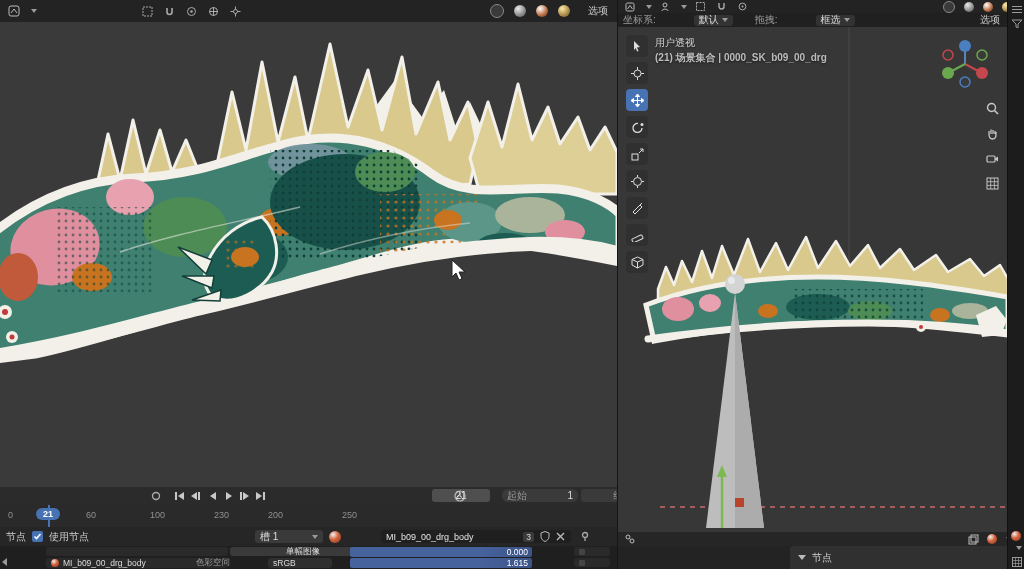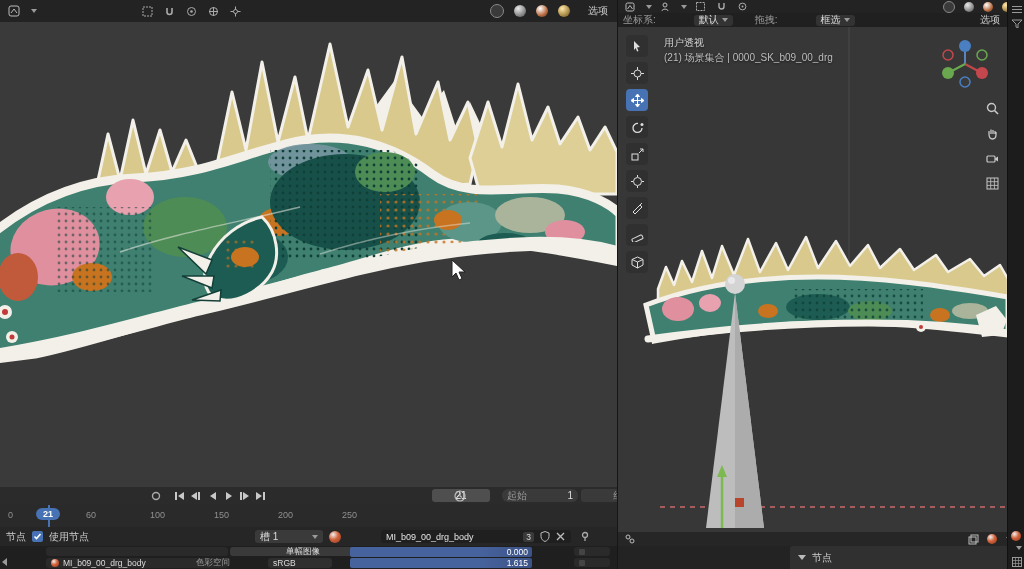--- a/index.html
+++ b/index.html
@@ -196,22 +196,22 @@
       <span>120</span>
     </span>
   </div>
 
   <div class="abs" style="left:0;top:505px;width:617px;height:22px;background:#2a2a2a;border-bottom:1px solid #161616;">
     <div class="abs" style="left:48px;top:0;width:2px;height:22px;background:#4772b3;"></div>
     <span class="ticknum" style="left:8px;">0</span>
     <span class="abs" style="left:36px;top:3px;background:#4772b3;color:#fff;border-radius:8px;padding:1px 7px;font-size:9px;font-weight:bold;">21</span>
     <span class="ticknum" style="left:86px;">60</span>
     <span class="ticknum" style="left:150px;">100</span>
-    <span class="ticknum" style="left:214px;">150</span>
-    <span class="ticknum" style="left:278px;">200</span>
+    <span class="ticknum" style="left:214px;">230</span>
+    <span class="ticknum" style="left:268px;">200</span>
     <span class="ticknum" style="left:342px;">250</span>
   </div>
 
   <div class="abs hdr" style="left:0;top:527px;width:617px;height:19px;background:#262626;padding:0 6px;gap:6px;">
     <span class="lbl">节点</span>
     <span class="chk">
         <svg width="9" height="9">
           <path d="M1.5 4.5 L3.5 6.5 L7.5 2" stroke="#fff" stroke-width="1.6" fill="none"></path>
         </svg>
       </span>
@@ -419,23 +419,23 @@
             <rect x="1" y="8" width="11" height="4" rx="1" transform="rotate(-25 6 10)" fill="none" stroke="#ddd"></rect>
           </svg>
         </span>
       <span class="tool" style="top:224px;">
           <svg width="13" height="13">
             <path d="M6.5 1 L12 3.5 V9 L6.5 12 L1 9 V3.5 Z M1 3.5 L6.5 6 L12 3.5 M6.5 6 V12" fill="none" stroke="#ddd"></path>
           </svg>
         </span>
     </div>
 
-    <div class="abs" style="left:46px;top:8px;line-height:15px;color:#d8d8d8;text-shadow:0 1px 2px #0008;">
+    <div class="abs" style="left:37px;top:8px;line-height:15px;color:#d8d8d8;text-shadow:0 1px 2px #0008;">
       <div>用户透视</div>
-      <div style="color:#bdbdbd;">(21) 场景集合 | 0000_SK_b09_00_drg</div>
+      <div style="color:#bdbdbd;font-weight:bold;">(21) 场景集合 | 0000_SK_b09_00_drg</div>
     </div>
 
     <svg class="abs" style="left:318px;top:8px;" width="58" height="58">
       <line x1="29" y1="29" x2="29" y2="13" stroke="#5a84bd" stroke-width="2"></line>
       <line x1="29" y1="29" x2="44" y2="37" stroke="#c4474d" stroke-width="2"></line>
       <line x1="29" y1="29" x2="14" y2="37" stroke="#6aa84f" stroke-width="2"></line>
       <circle cx="29" cy="11" r="6" fill="#4a7fc1"></circle>
       <circle cx="46" cy="38" r="6" fill="#c4474d"></circle>
       <circle cx="12" cy="38" r="6" fill="#6aa84f"></circle>
       <circle cx="29" cy="47" r="5" fill="#3a3a3a" stroke="#4a7fc1" stroke-width="1.5"></circle>

